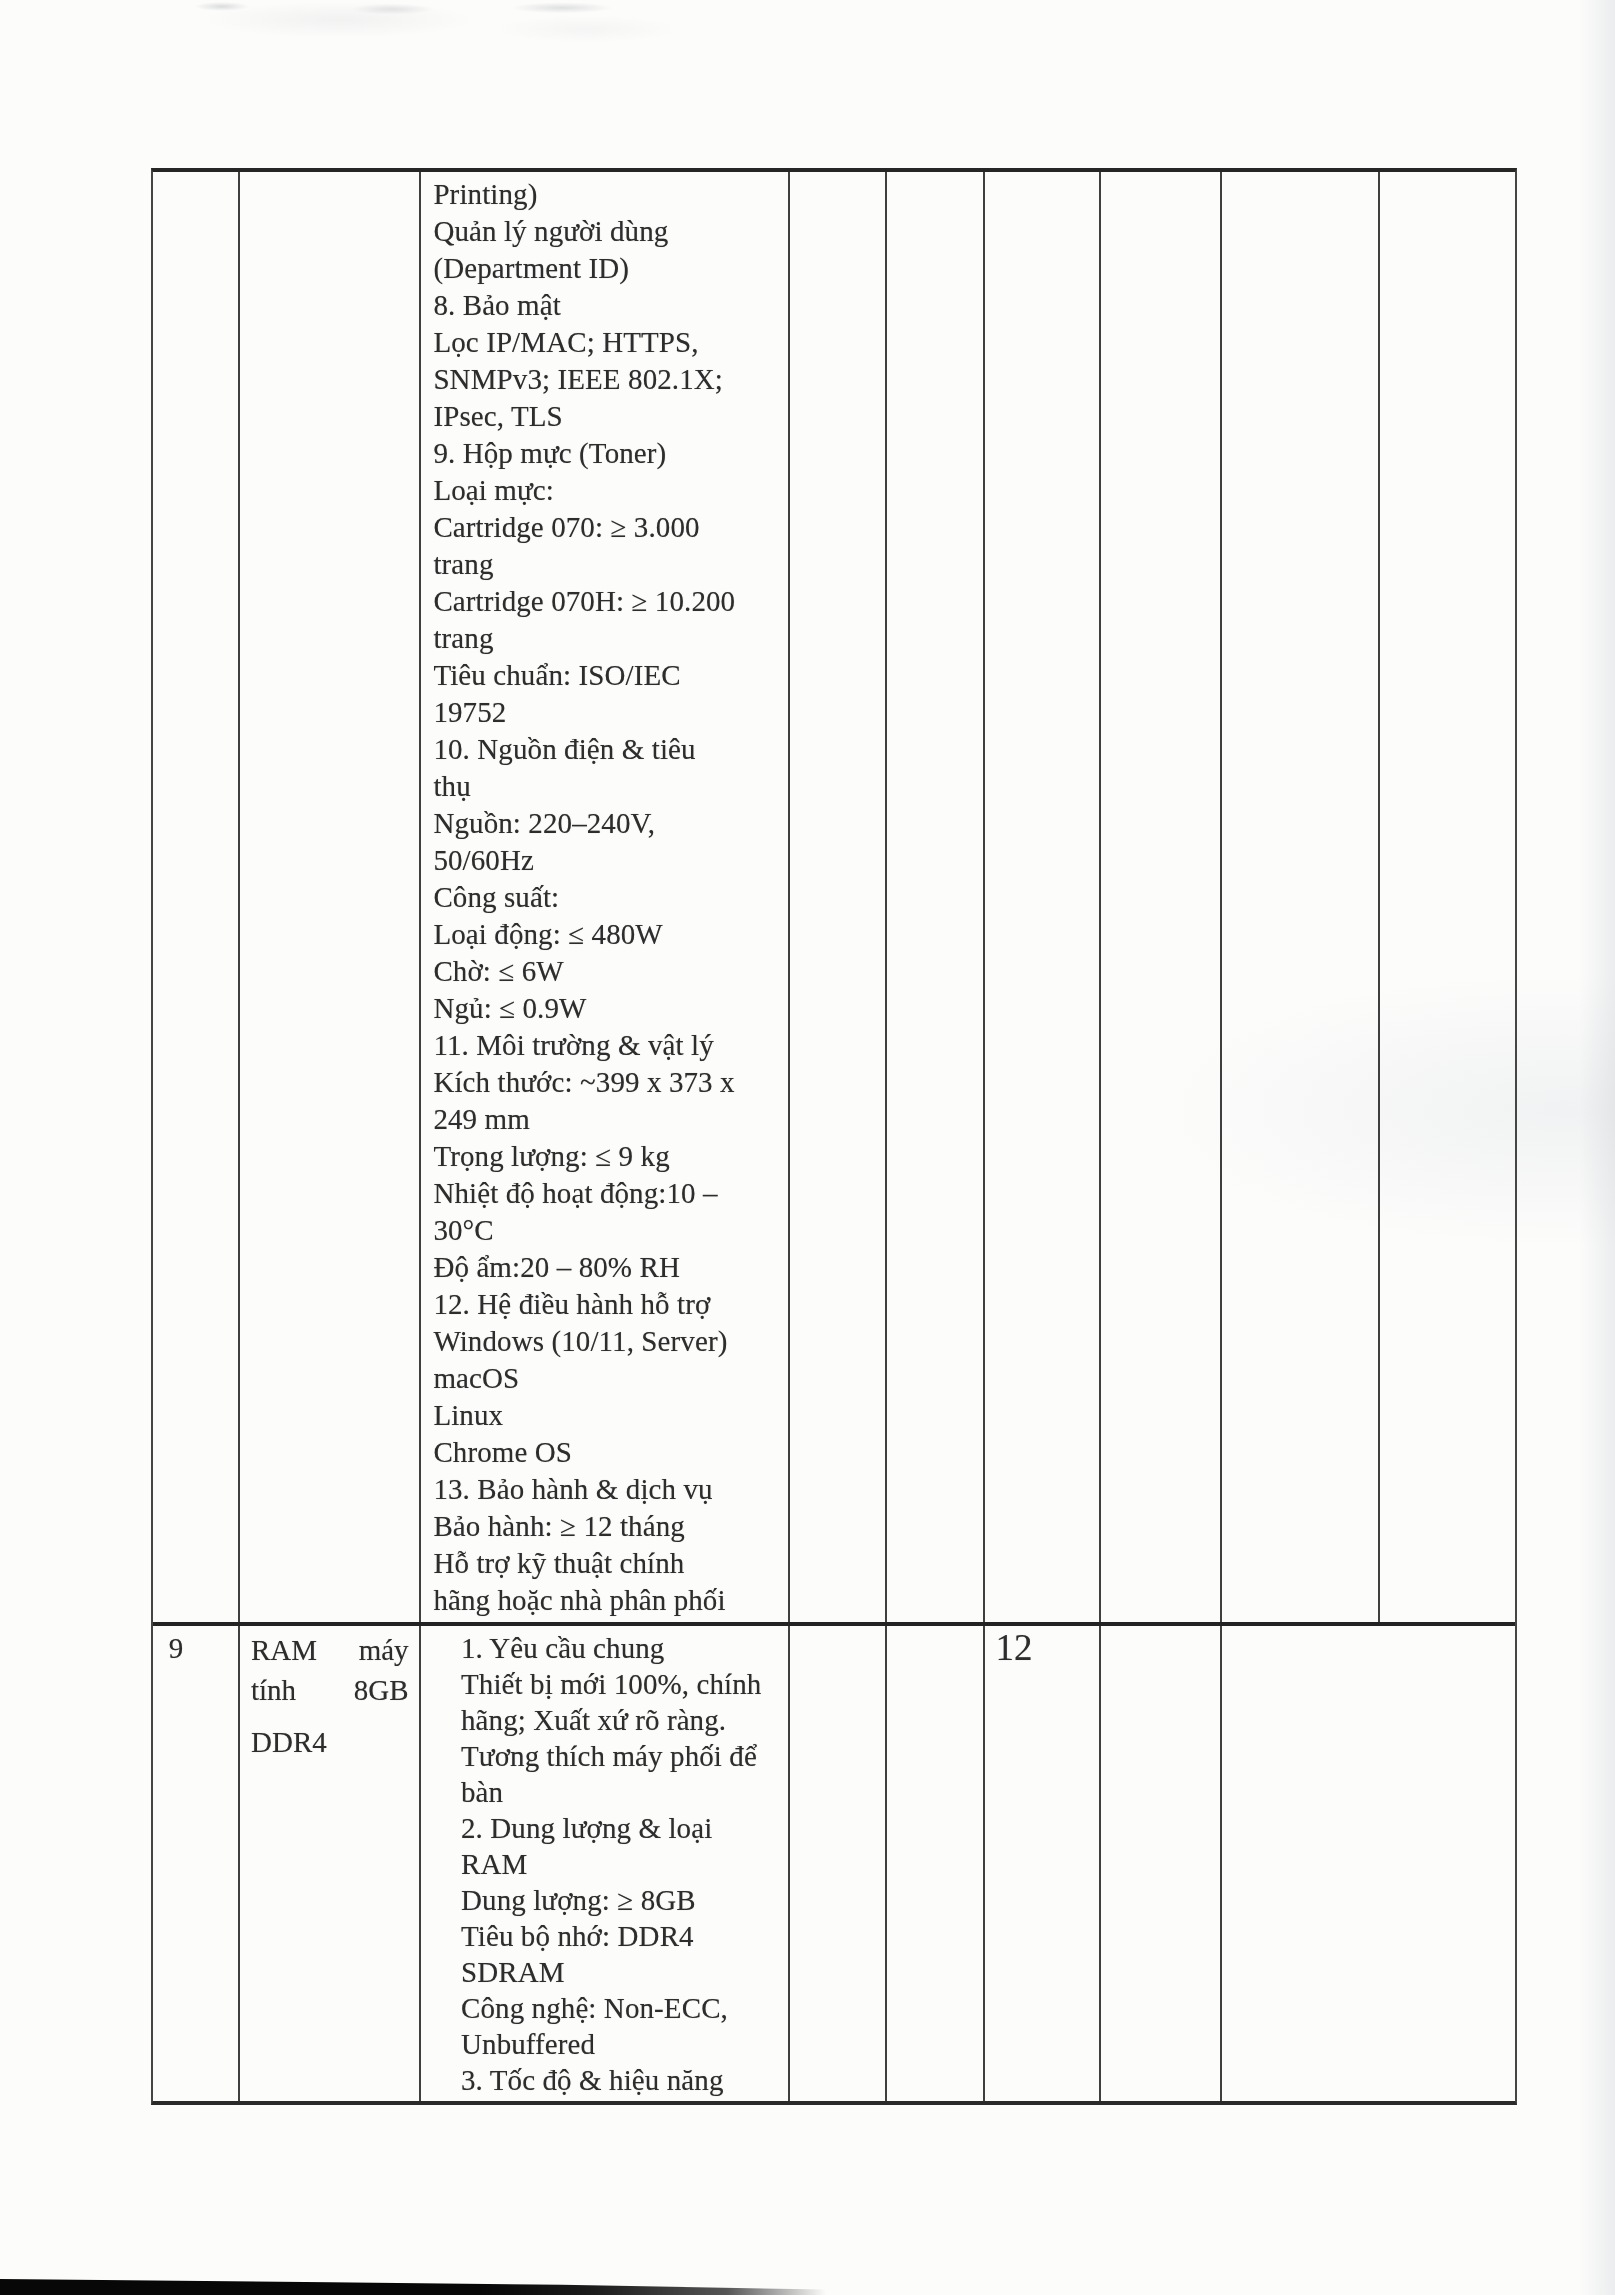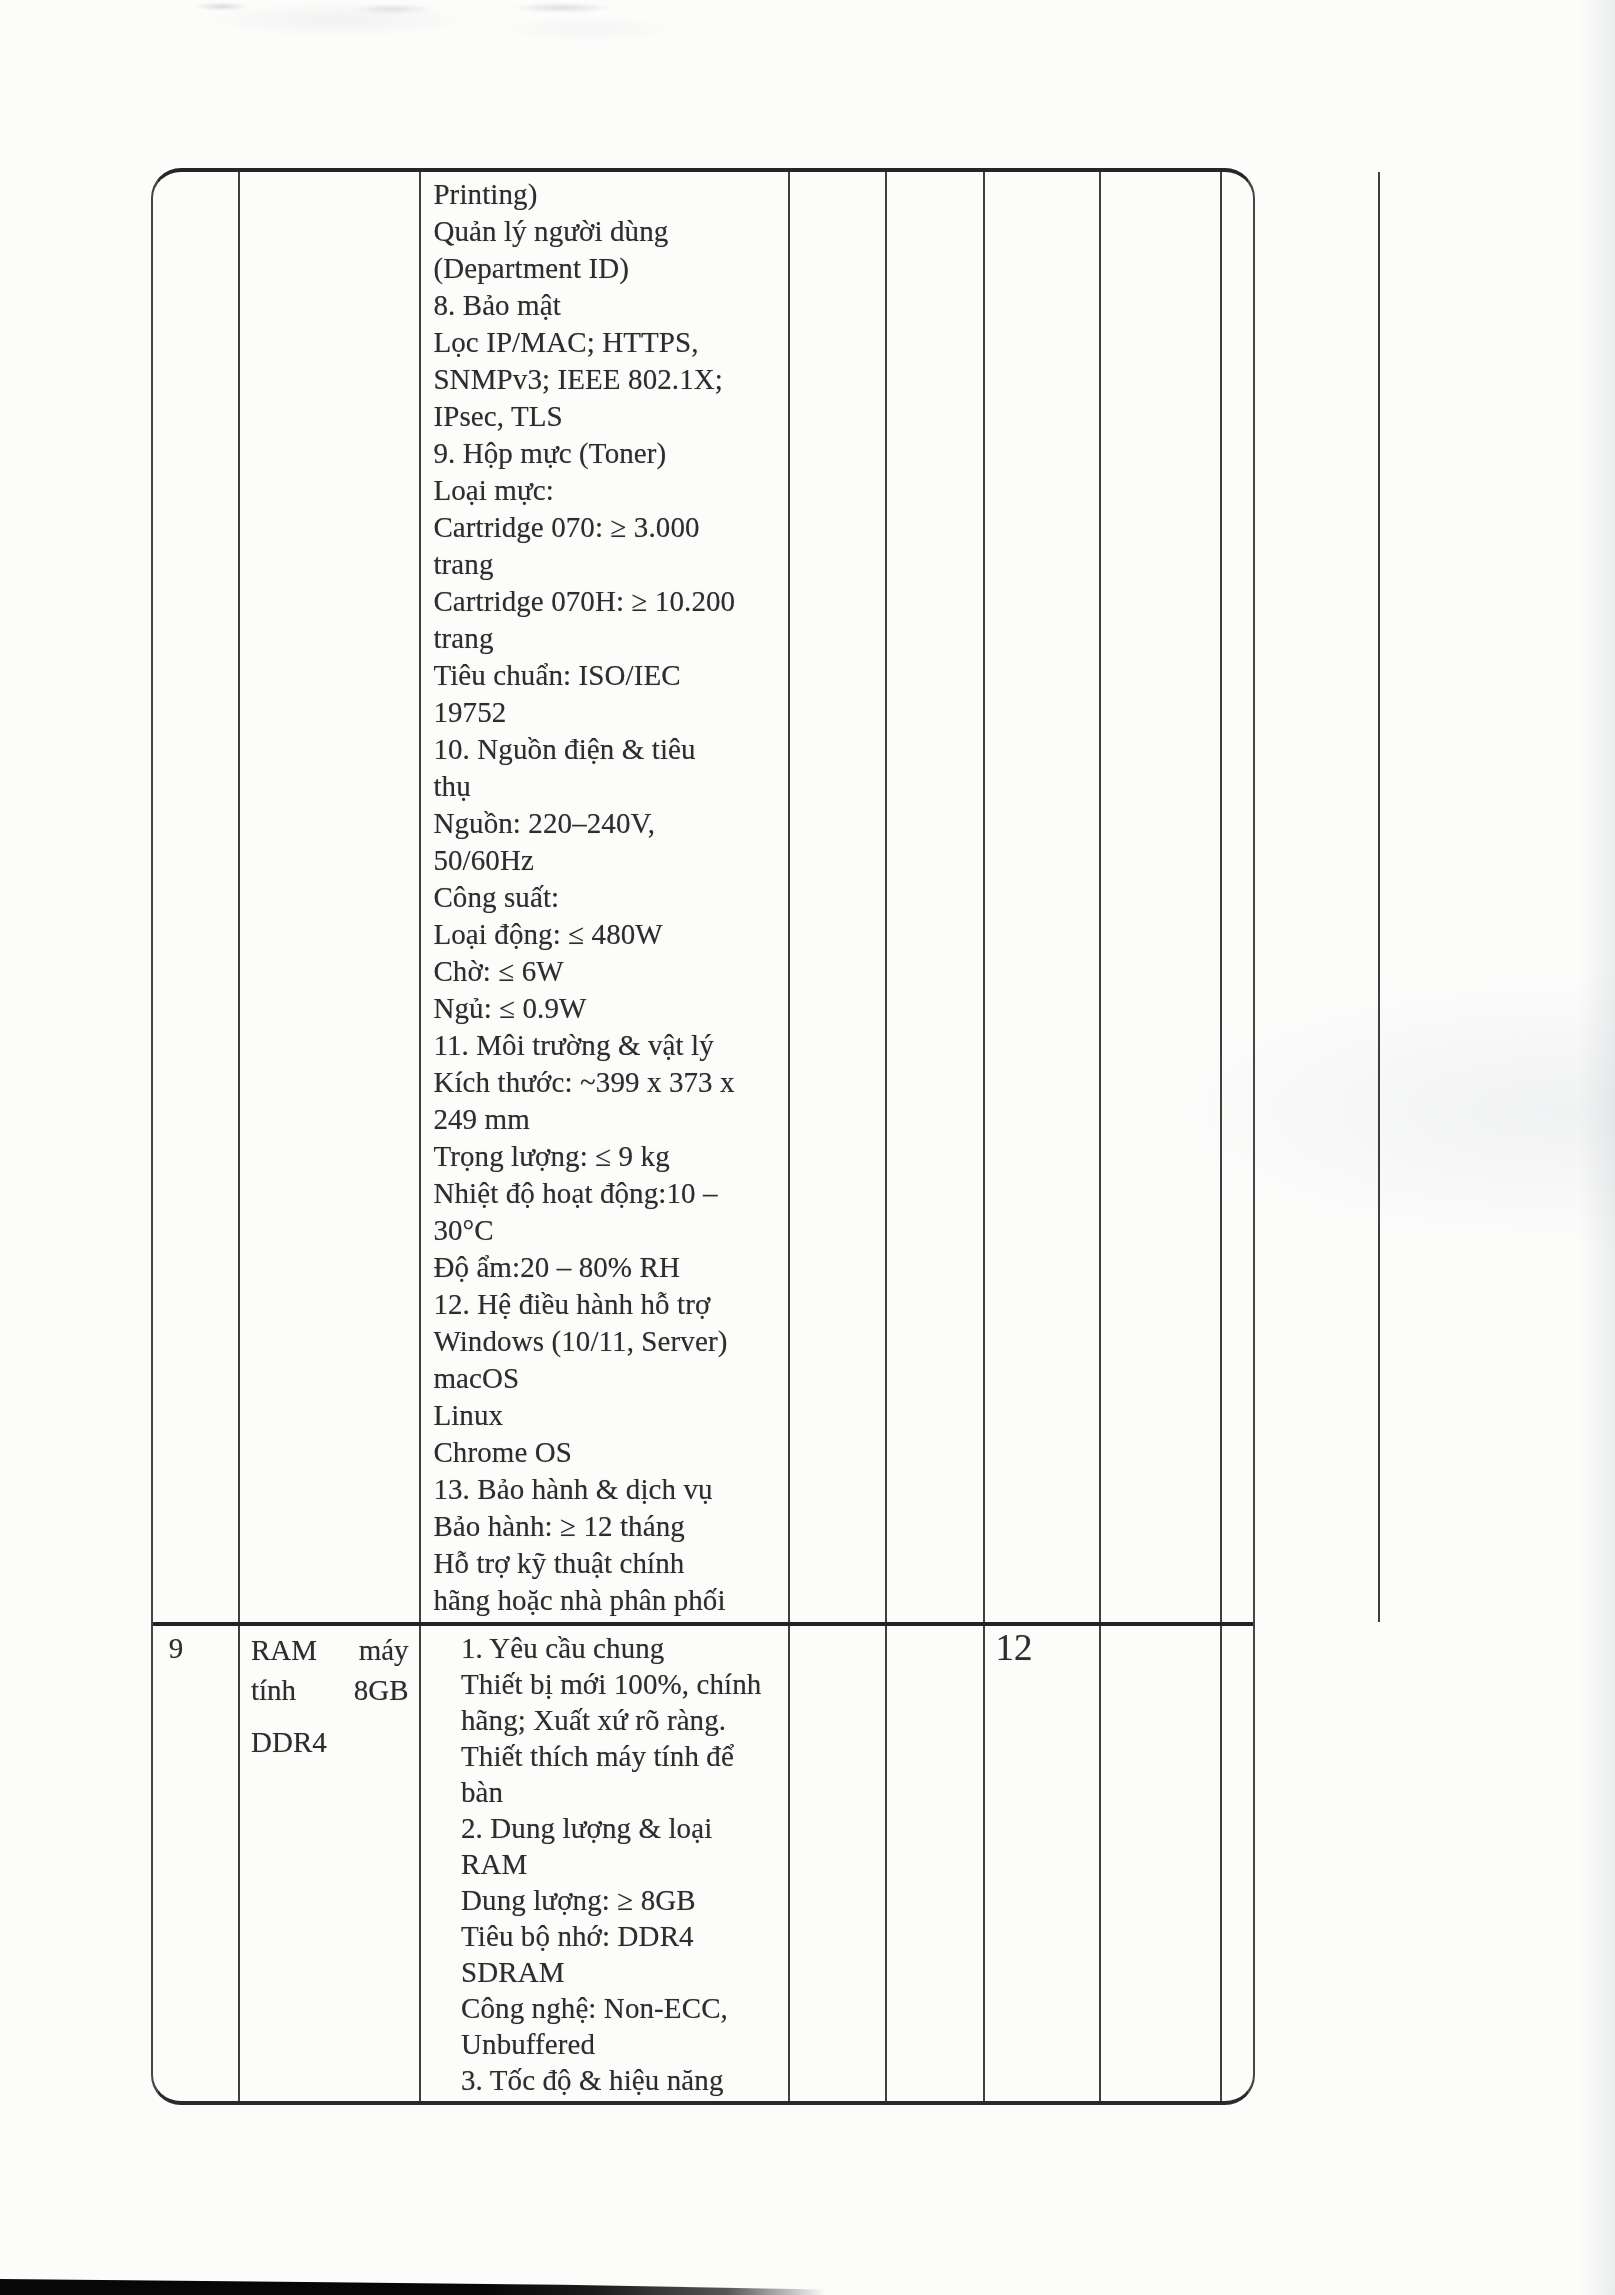--- a/index.html
+++ b/index.html
@@ -10,27 +10,27 @@
       radial-gradient(ellipse 131px 19.6px at 587px 29px, rgba(150,150,155,0.07), transparent 70%),
       radial-gradient(ellipse 587px 196px at 1566px 1110px, rgba(190,196,204,0.18), transparent 70%),
       #fcfcfb;
     font-family:"Liberation Serif","DejaVu Serif",serif;
     color:#2d2d2d;
   }
   .ink{ text-shadow:0 0 0.8px rgba(45,45,45,0.45); }
 
   
   .spec-table{
-    position:absolute; left:151px; top:168px; width:1104px; height:1937px;
+    position:absolute; left:151px; top:168px; width:1366px; height:1937px;
     border-top:4.6px solid #262626;
     border-bottom:4.6px solid #2a2a2a;
     border-left:2px solid #454545;
     border-right:2px solid #454545;
     box-sizing:border-box;
-    display:flex; flex-direction:column;border-radius:30px;
+    display:flex; flex-direction:column;
   }
   .t-row{
     display:grid;
     grid-template-columns:87px 181px 369px 97px 98px 116px 121px 158px 134px;
     box-sizing:border-box;
   }
   .row-item8{ height:1454px; border-bottom:4.6px solid #232323; }
   .row-item9{ flex:1; }
   .cell{
     border-right:2px solid #3f3f3f;
@@ -152,21 +152,21 @@
           <div class="tl">RAM máy</div>
           <div class="tl">tính 8GB</div>
           <div class="tl">DDR4</div>
         </div>
     </div>
     <div class="cell">
       <div class="spec-block ink">
           <div class="tl">1. Yêu cầu chung</div>
           <div class="tl">Thiết bị mới 100%, chính</div>
           <div class="tl">hãng; Xuất xứ rõ ràng.</div>
-          <div class="tl">Thiết thích máy tính để</div>
+          <div class="tl">Tương thích máy phối để</div>
           <div class="tl">bàn</div>
           <div class="tl">2. Dung lượng &amp; loại</div>
           <div class="tl">RAM</div>
           <div class="tl">Dung lượng: ≥ 8GB</div>
           <div class="tl">Tiêu bộ nhớ: DDR4</div>
           <div class="tl">SDRAM</div>
           <div class="tl">Công nghệ: Non-ECC,</div>
           <div class="tl">Unbuffered</div>
           <div class="tl">3. Tốc độ &amp; hiệu năng</div>
         </div>

